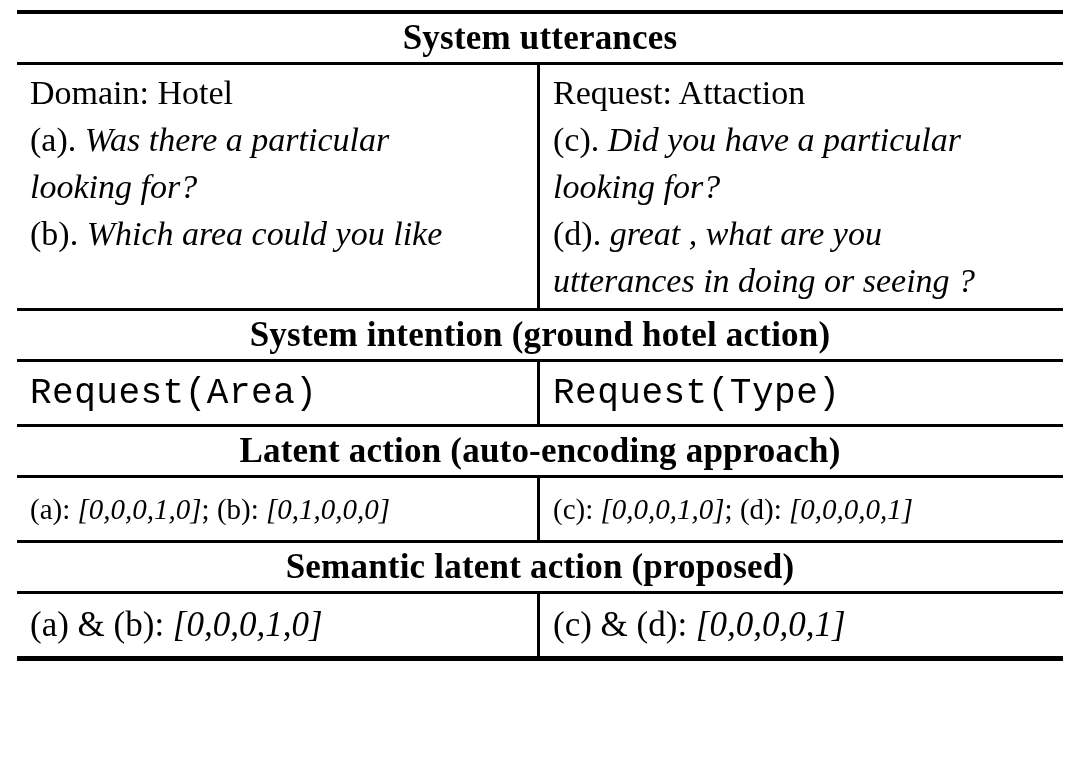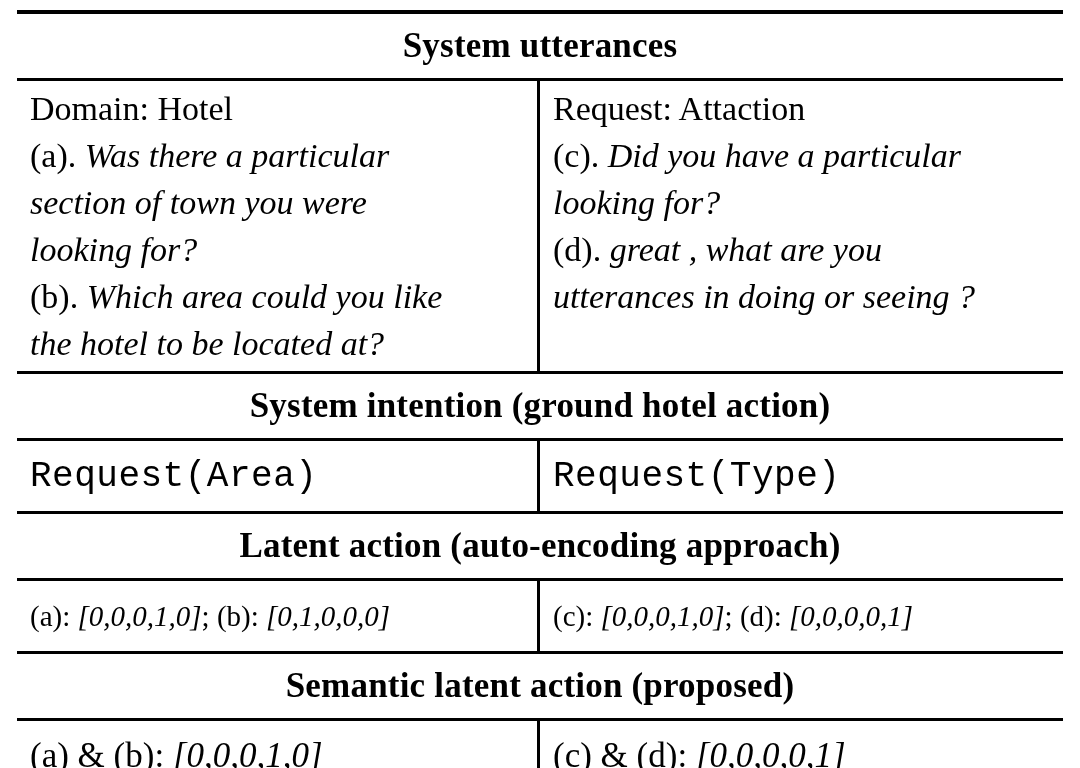--- a/index.html
+++ b/index.html
@@ -12,40 +12,40 @@
   }
   .paper-table {
     position: absolute;
     left: 17px; top: 10px;
     width: 1046px;
   }
   .rule { height: 3px; background: #000; }
   .rule.top { height: 4px; }
   .rule.bottom { height: 5px; }
   .sec-header {
-    height: 64px;
+    height: 48px;
     display: flex;
     align-items: center;
     justify-content: center;
     font-weight: bold;
     font-size: 35px;
     letter-spacing: 0.2px;
   }
   .row { display: flex; align-items: stretch; }
   .cell { padding-left: 13px; }
   .cell.left  { width: 520px; }
   .cell.right { flex: 1; border-left: 3px solid #000; }
   .utter-row .cell { padding-top: 4px; padding-bottom: 4px; }
   .uline {
     font-size: 34px;
     line-height: 47px;
     white-space: nowrap;
   }
   .it { font-style: italic; }
-  .single-row { height: 70px; }
+  .single-row { height: 62px; }
   .single-row .cell { display: flex; align-items: center; }
   .mono-row .cell {
     font-family: "Liberation Mono", monospace;
     font-size: 36px;
     letter-spacing: 0.5px;
   }
   .vec-row .cell { font-size: 29px; white-space: nowrap; }
   .sem-row .cell { font-size: 35px; white-space: nowrap; }
 </style>
 </head>
@@ -56,24 +56,22 @@
   <div class="rule top"></div>
 
   <div class="sec-header">System utterances</div>
 
   <div class="rule"></div>
 
   <div class="row utter-row">
     <div class="cell left">
       <div class="uline"><span>Domain: Hotel</span><span class="it"></span></div>
       <div class="uline"><span>(a). </span><span class="it">Was there a particular</span></div>
-      <div class="uline"><span></span><span class="it">section of town you were</span></div>
       <div class="uline"><span></span><span class="it">looking for?</span></div>
       <div class="uline"><span>(b). </span><span class="it">Which area could you like</span></div>
-      <div class="uline"><span></span><span class="it">the hotel to be located at?</span></div>
     </div>
     <div class="cell right">
       <div class="uline"><span>Request: Attaction</span><span class="it"></span></div>
       <div class="uline"><span>(c). </span><span class="it">Did you have a particular</span></div>
       <div class="uline"><span></span><span class="it">looking for?</span></div>
       <div class="uline"><span>(d). </span><span class="it">great , what are you</span></div>
       <div class="uline"><span></span><span class="it">utterances in doing or seeing ?</span></div>
     </div>
   </div>
 

